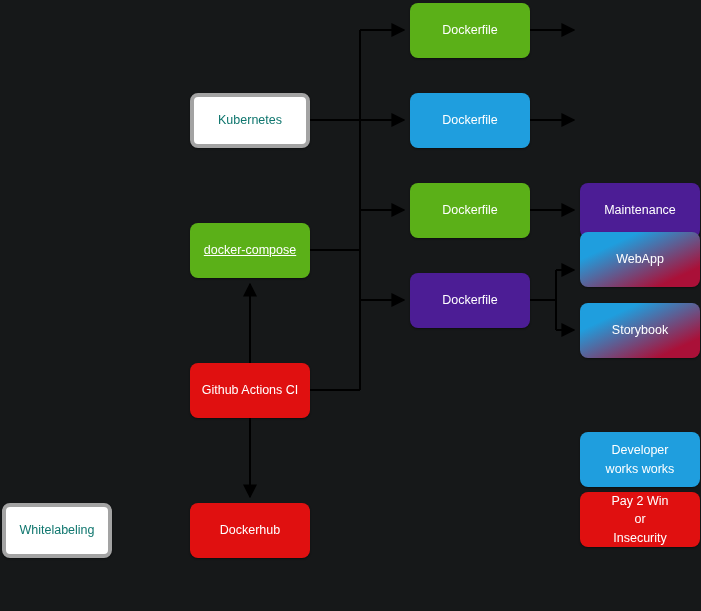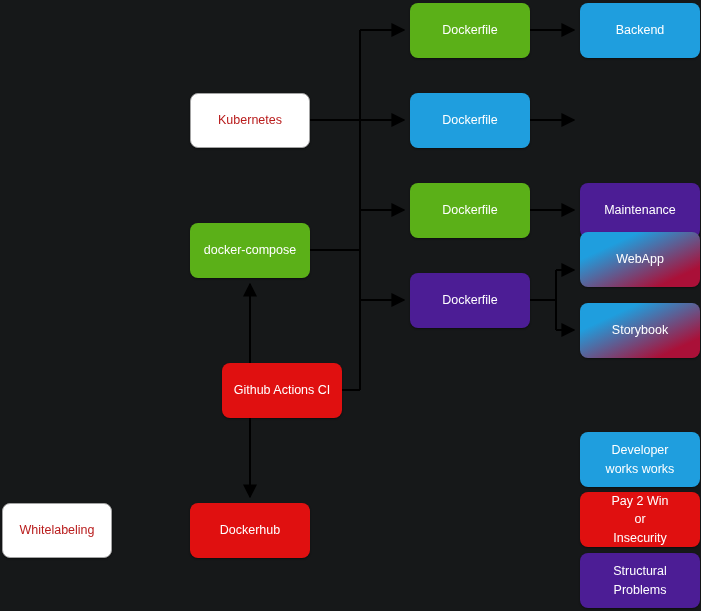--- a/index.html
+++ b/index.html
@@ -30,31 +30,31 @@
     justify-content:center;
     text-align:center;
     font-size:12.5px;
     line-height:1.45;
     color:#ffffff;
     box-sizing:border-box;
     padding:12px 6px;
     white-space:pre-line;
     box-shadow:0 1px 2px rgba(0,0,0,0.45);
   }
-  .c-white    { background:#ffffff; color:#b91c1c; border:1px solid #a3a3a3; }
+  .c-white    { background:#ffffff; color:#0f766e; border:4px solid #a3a3a3; }
   .c-green    { background:#5bb018; }
   .c-blue     { background:#1f9ede; }
   .c-red      { background:#e01010; }
   .c-crimson  { background:#4c1d95; }
   .c-gradient { background:linear-gradient(155deg, #1f9ede 25%, #aa1038 82%); }
 
   .p-whitelabeling { left:2px;   top:503px; width:110px; }
   .p-kubernetes    { left:190px; top:93px;  }
-  .p-docker-compose{ left:190px; top:223px; }
-  .p-github-actions{ left:190px; top:363px;margin-left:32px; }
+  .p-docker-compose{ left:190px; top:223px;text-decoration:underline; }
+  .p-github-actions{ left:190px; top:363px; }
   .p-dockerhub     { left:190px; top:503px;align-items:center; }
   .p-df-backend    { left:410px; top:3px;   }
   .p-df-neo4j      { left:410px; top:93px;  }
   .p-df-maint      { left:410px; top:183px; }
   .p-df-webapp     { left:410px; top:273px; }
   .p-backend       { left:580px; top:3px;   }
   .p-neo4j         { left:580px; top:93px;  }
   .p-maintenance   { left:580px; top:183px; }
   .p-webapp        { left:580px; top:232px; }
   .p-storybook     { left:580px; top:303px;align-items:center; }
@@ -127,23 +127,20 @@
   </div>
 
   <div class="node c-green p-df-maint">
     <span>Dockerfile</span>
   </div>
 
   <div class="node c-crimson p-df-webapp">
     <span>Dockerfile</span>
   </div>
 
-  <div class="node c-blue p-backend">
-    <span>Backend</span>
-  </div>
 
 
   <div class="node c-crimson p-maintenance">
     <span>Maintenance</span>
   </div>
 
   <div class="node c-gradient p-webapp">
     <span>WebApp</span>
   </div>
 
@@ -155,17 +152,14 @@
     <span>Developer
 works works</span>
   </div>
 
   <div class="node c-red p-legend-pay">
     <span>Pay 2 Win
 or
 Insecurity</span>
   </div>
 
-  <div class="node c-crimson p-legend-struct">
-    <span>Structural Problems</span>
-  </div>
 
 </div>
 
 </body></html>

